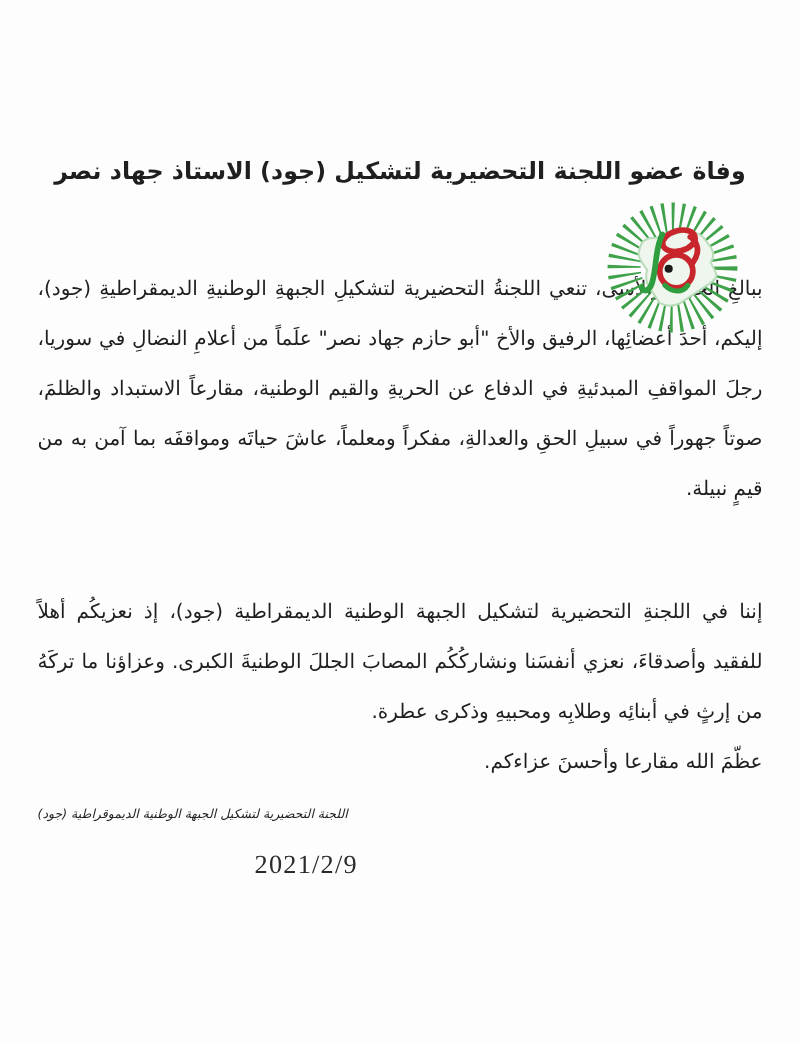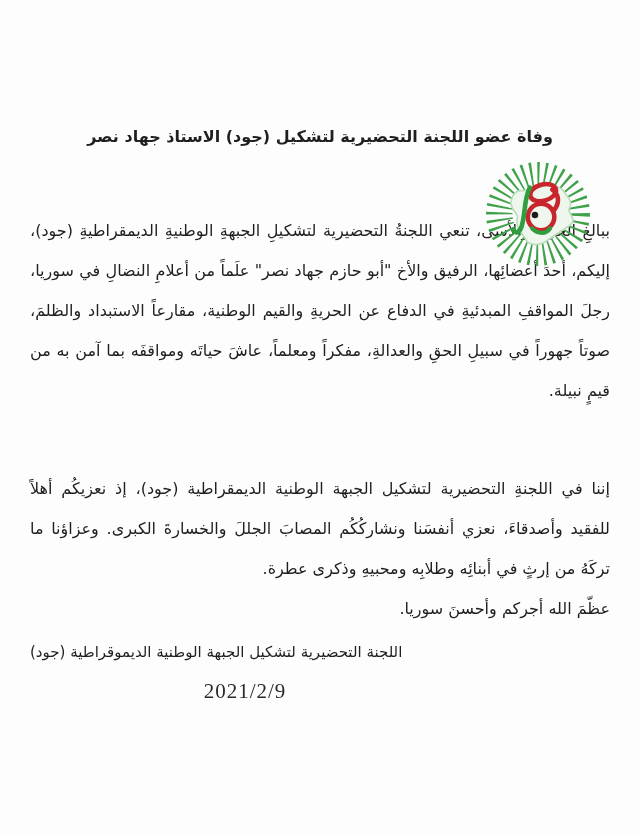--- a/index.html
+++ b/index.html
@@ -25,21 +25,21 @@
     height: 110px;
   }
   .logo svg { width: 110px; height: 110px; display: block; }
   .content {
     padding: 0 29px 0 30px;
   }
   .title {
     margin: 125px 0 0 0;
     text-align: center;
     font-weight: bold;
-    font-size: 16px;
+    font-size: 19px;
     line-height: 24px;
     direction: rtl;
   }
   .para {
     direction: rtl;
     text-align: justify;
     font-size: 16px;
     line-height: 40px;
     margin: 0;
   }
@@ -52,25 +52,26 @@
     font-size: 16px;
     line-height: 40px;
     margin: 0;
   }
   .sig-wrap {
     margin-top: 8px;
     width: 430px;
   }
   .signature {
     direction: rtl;
-    font-size: 15px;
+    font-size: 10px;
     line-height: 30px;
     text-align: right;
     width: -moz-fit-content;
     width: fit-content;
+    font-style: italic;
   }
   .date {
     margin-top: 12px;
     text-align: center;
     font-family: "Liberation Serif", "DejaVu Serif", serif;
     font-size: 21px;
     letter-spacing: 1px;
     color: #2a2a2a;
   }
 </style>
@@ -98,24 +99,24 @@
 
       <circle cx="51" cy="55" r="3.2" fill="#1b1b1b"></circle>
     </svg>
   </div>
 
   <div class="content">
     <div class="title">وفاة عضو اللجنة التحضيرية لتشكيل (جود) الاستاذ جهاد نصر</div>
 
     <p class="para p1">ببالغِ الحزن والأسى، تنعي اللجنةُ التحضيرية لتشكيلِ الجبهةِ الوطنيةِ الديمقراطيةِ (جود)، إليكم، أحدَ أعضائِها، الرفيق والأخ "أبو حازم جهاد نصر" علَماً من أعلامِ النضالِ في سوريا، رجلَ المواقفِ المبدئيةِ في الدفاع عن الحريةِ والقيم الوطنية، مقارعاً الاستبداد والظلمَ، صوتاً جهوراً في سبيلِ الحقِ والعدالةِ، مفكراً ومعلماً، عاشَ حياتَه ومواقفَه بما آمن به من قيمٍ نبيلة.</p>
 
-    <p class="para p2">إننا في اللجنةِ التحضيرية لتشكيل الجبهة الوطنية الديمقراطية (جود)، إذ نعزيكُم أهلاً للفقيد وأصدقاءَ، نعزي أنفسَنا ونشاركُكُم المصابَ الجللَ والخسارةَ الكبرى. وعزاؤنا ما تركَهُ من إرثٍ في أبنائِه وطلابِه ومحبيهِ وذكرى عطرة.</p>
+    <p class="para p2">إننا في اللجنةِ التحضيرية لتشكيل الجبهة الوطنية الديمقراطية (جود)، إذ نعزيكُم أهلاً للفقيد وأصدقاءَ، نعزي أنفسَنا ونشاركُكُم المصابَ الجللَ الوطنيةَ الكبرى. وعزاؤنا ما تركَهُ من إرثٍ في أبنائِه وطلابِه ومحبيهِ وذكرى عطرة.</p>
 
 
-    <p class="closing">عظّمَ الله أجركم وأحسنَ سوريا.</p>
+    <p class="closing">عظّمَ الله مقارعا وأحسنَ عزاءكم.</p>
 
     <div class="sig-wrap">
       <div class="signature">اللجنة التحضيرية لتشكيل الجبهة الوطنية الديموقراطية (جود)</div>
       <div class="date">2021/2/9</div>
     </div>
   </div>
 
 </div>
 
 </body></html>

